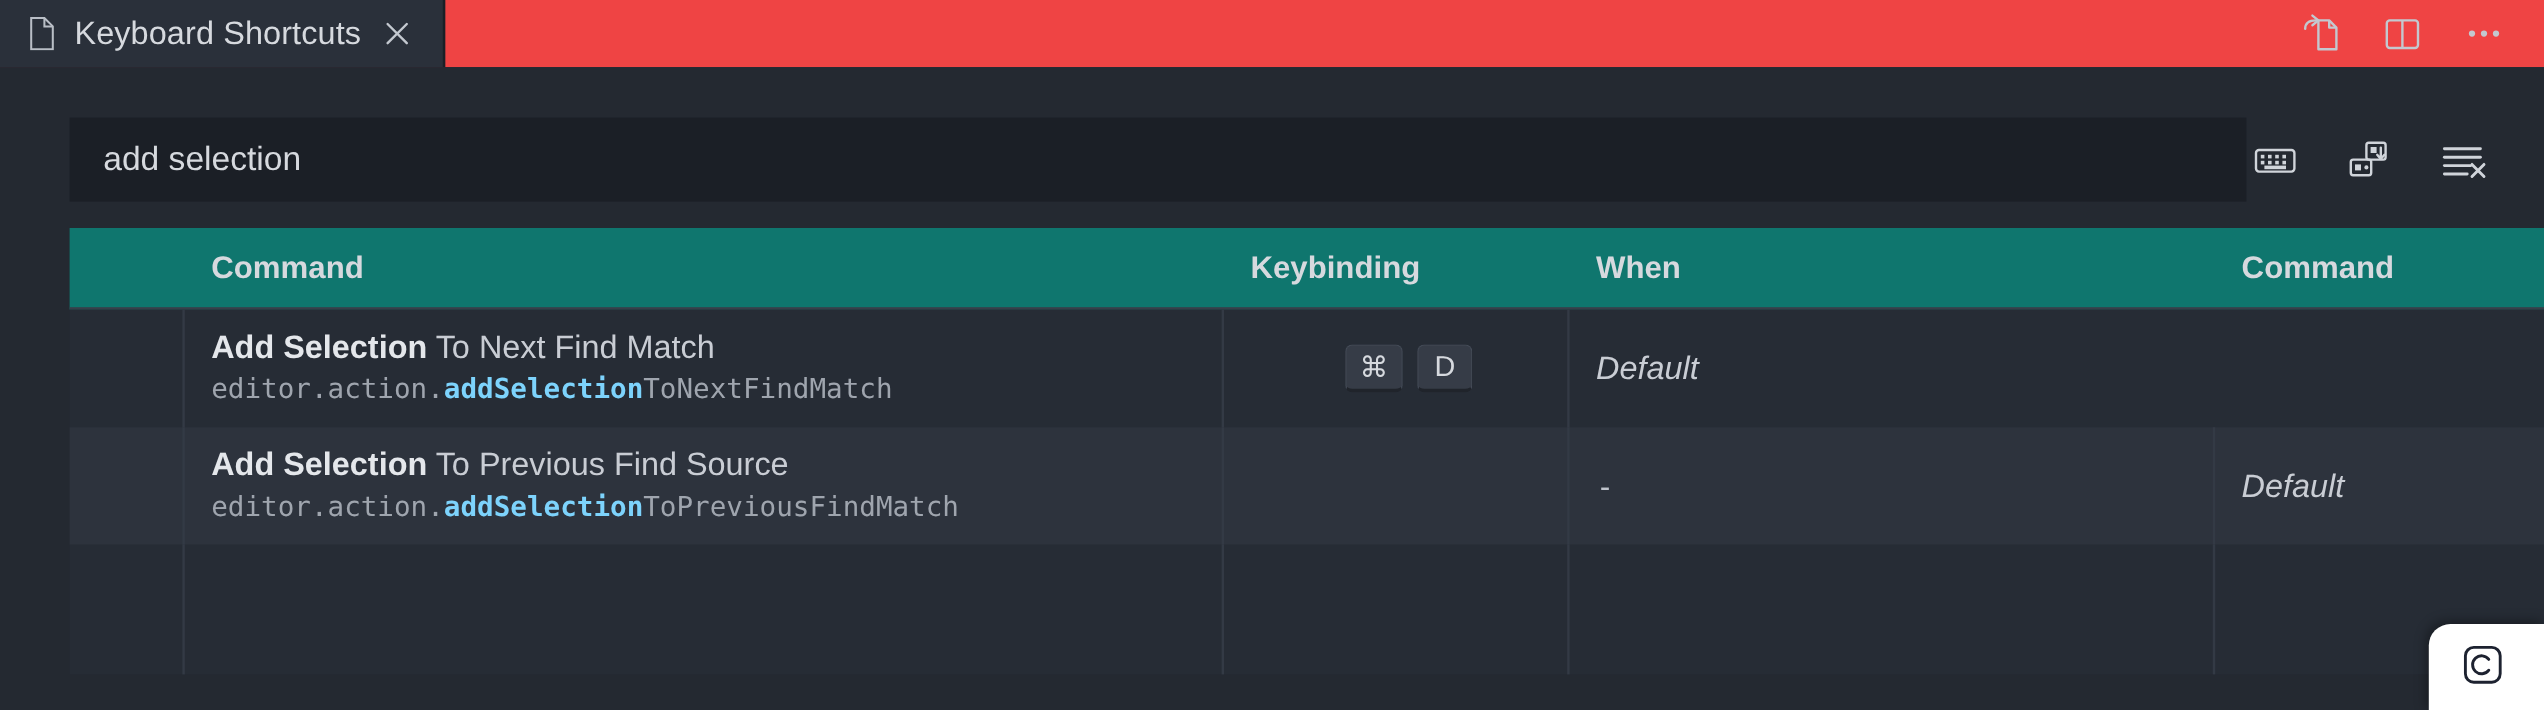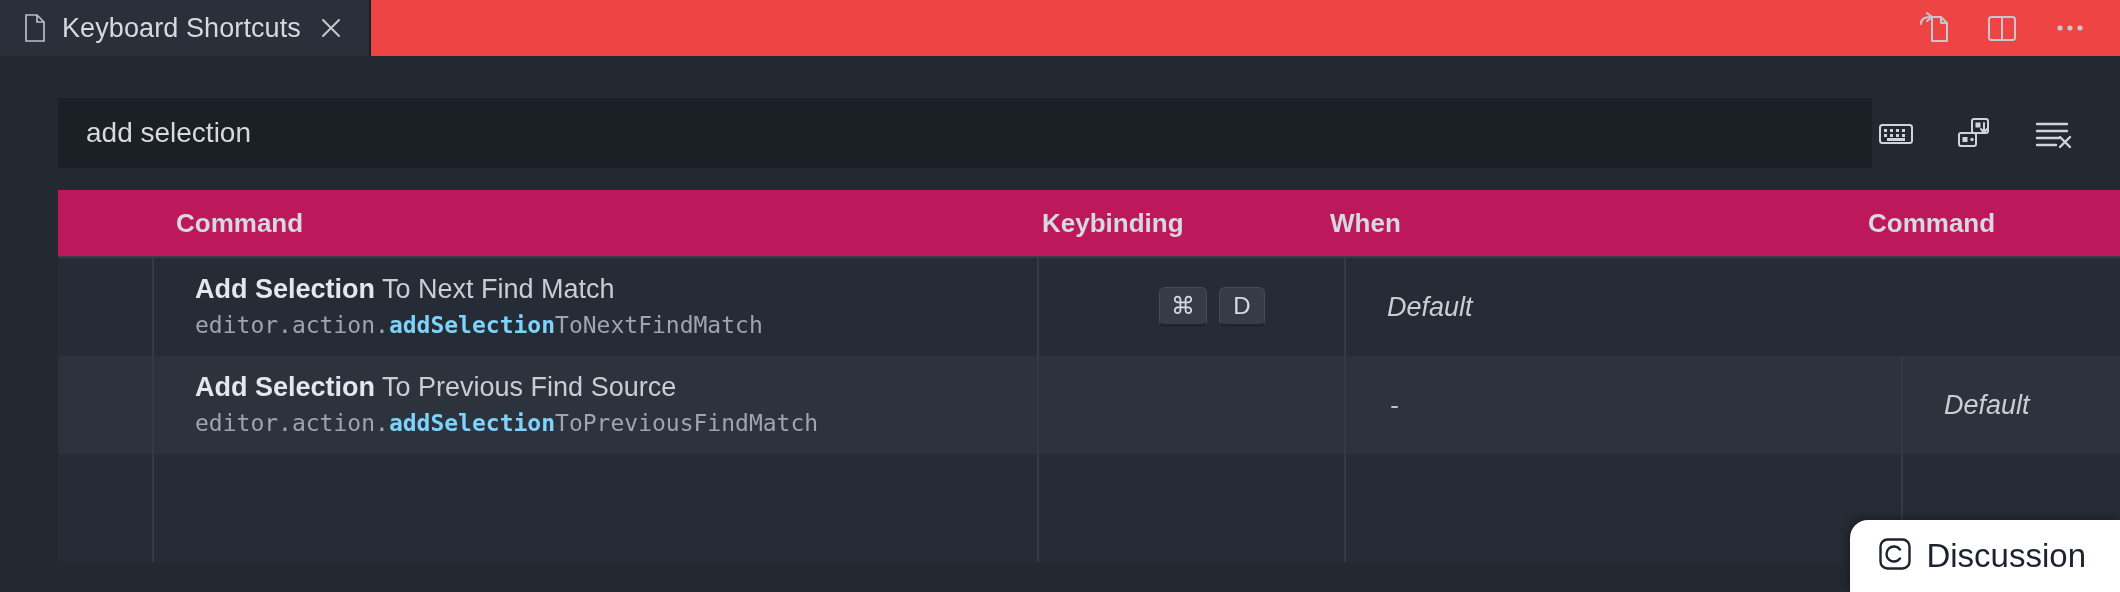--- a/index.html
+++ b/index.html
@@ -126,21 +126,21 @@
   .table {
     position: absolute;
     left: 58px; top: 190px;
     width: 2062px;
     height: 402px;
   }
 
   .thead {
     display: flex;
     height: 68px;
-    background: #be185d;
+    background: #0f766e;
     border-bottom: 2px solid #383f4a;
   }
 
   .th {
     display: flex;
     align-items: center;
     font-size: 26px;
     font-weight: bold;
     color: #d6d9de;
     padding-left: 22px;
@@ -153,21 +153,20 @@
   .c-keybind  { width: 288px; flex: none; }
   .c-when     { width: 538px; flex: none; }
   .c-source   { width: 274px; flex: none; }
 
   .tbody { position: relative; }
 
   .trow {
     display: flex;
     height: 98px;
     cursor: pointer;
-    gap: 19px;
   }
   .trow.odd  { background: #262c35; }
   .trow.even { background: #2d333d; }
   .trow.filler { height: 108px; background: #262c35; }
 
   .td {
     padding-left: 22px;
     border-right: 2px solid #333a45;
     display: flex;
     flex-direction: column;
@@ -402,16 +401,15 @@
     </div>
   </div>
 
   <div class="discussion-badge">
     <span>
       <svg width="34" height="34" viewBox="0 0 34 34" fill="none">
         <rect x="2.5" y="2.5" width="29" height="29" rx="7" stroke="#1d2230" stroke-width="2.4" fill="none"></rect>
         <path d="M22 12.5 A7.5 7.5 0 1 0 22 21.5" stroke="#1d2230" stroke-width="2.4" fill="none" stroke-linecap="round"></path>
       </svg>
     </span>
-    <span class="discussion-label">Discussion</span>
   </div>
 
 </div>
 
 </body></html>

